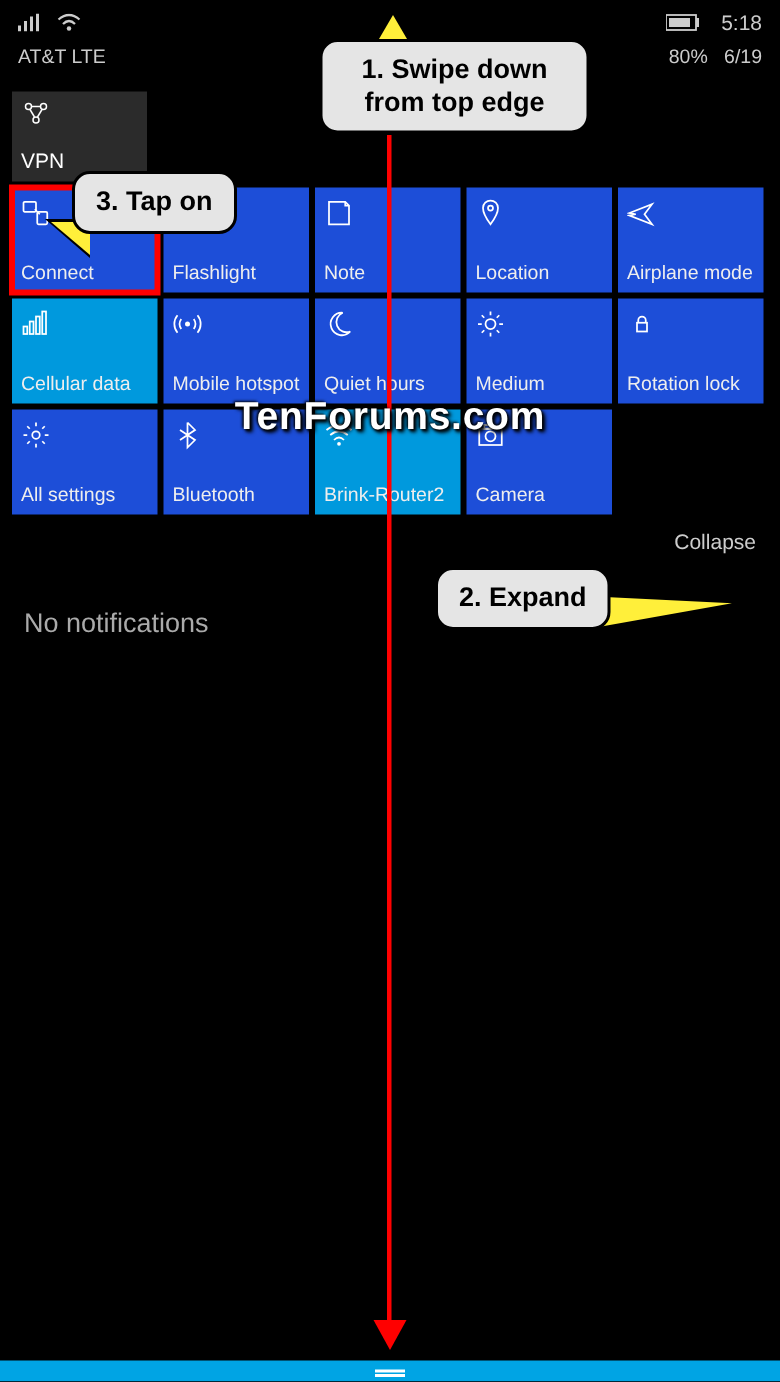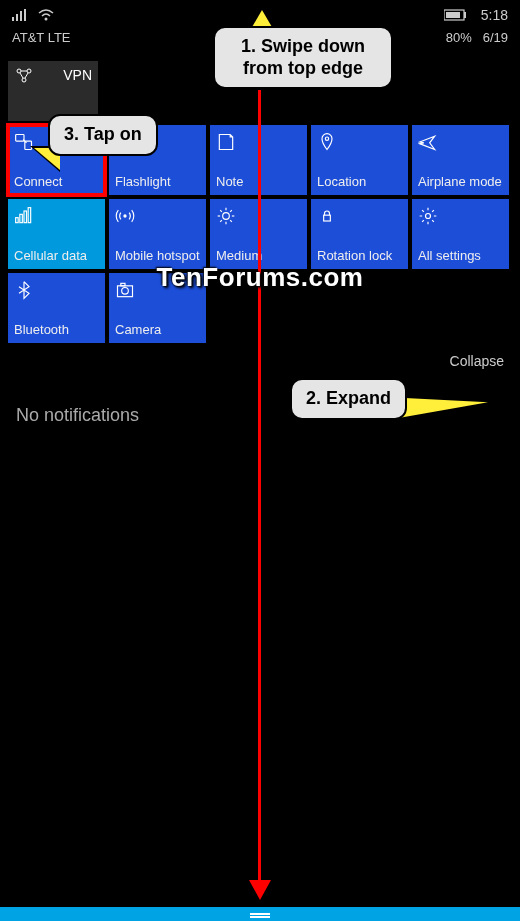--- a/index.html
+++ b/index.html
@@ -31,21 +31,21 @@
     justify-content: space-between;
   }
   .vpn-tile {
     margin: 8px 0 0 8px;
     width: 90px;
     height: 60px;
     background: #2b2b2b;
     padding: 6px;
     font-size: 14px;
     display: flex;
-    flex-direction: row;
+    flex-direction: column;
     justify-content: space-between;
     overflow: hidden;
   }
   .vpn-tile .ic { font-size: 16px; }
   .quick-grid {
     display: grid;
     grid-template-columns: repeat(5, 97px);
     grid-template-rows: repeat(3, 70px);
     gap: 4px;
     padding: 4px 8px;
@@ -277,20 +277,28 @@
   <div class="tile">
     <span class="ic">
         <svg viewBox="0 0 24 24">
           <circle cx="12" cy="12" r="2" fill="#fff" stroke="none"></circle>
           <path d="M7 8 a7 7 0 0 0 0 8 M17 8 a7 7 0 0 1 0 8 M4 5 a11 11 0 0 0 0 14 M20 5 a11 11 0 0 1 0 14"></path>
         </svg>
       </span>
     <span class="lbl">Mobile hotspot</span>
   </div>
 
+  <div class="tile">
+    <span class="ic">
+        <svg viewBox="0 0 24 24">
+          <path d="M15 3 a9 9 0 1 0 6 15 a7 7 0 0 1 -6 -15 z"></path>
+        </svg>
+      </span>
+    <span class="lbl">Quiet hours</span>
+  </div>
 
   <div class="tile">
     <span class="ic">
         <svg viewBox="0 0 24 24">
           <circle cx="12" cy="12" r="4"></circle>
           <line x1="12" y1="2" x2="12" y2="5"></line>
           <line x1="12" y1="19" x2="12" y2="22"></line>
           <line x1="2" y1="12" x2="5" y2="12"></line>
           <line x1="19" y1="12" x2="22" y2="12"></line>
           <line x1="5" y1="5" x2="7" y2="7"></line>
@@ -324,20 +332,29 @@
 
   <div class="tile">
     <span class="ic">
         <svg viewBox="0 0 24 24">
           <path d="M12 2 v20 l6 -6 -12 -8 m0 8 l12 -8 -6 -6"></path>
         </svg>
       </span>
     <span class="lbl">Bluetooth</span>
   </div>
 
+  <div class="tile active">
+    <span class="ic">
+        <svg viewBox="0 0 24 24">
+          <path d="M2 8 q10 -8 20 0 M5 12 q7 -6 14 0 M8 16 q4 -4 8 0"></path>
+          <circle cx="12" cy="19" r="1.5" fill="#fff" stroke="none"></circle>
+        </svg>
+      </span>
+    <span class="lbl">Brink-Router2</span>
+  </div>
 
   <div class="tile">
     <span class="ic">
         <svg viewBox="0 0 24 24">
           <rect x="3" y="7" width="18" height="13"></rect>
           <circle cx="12" cy="13" r="4"></circle>
           <rect x="7" y="4" width="5" height="3"></rect>
         </svg>
       </span>
     <span class="lbl">Camera</span>

